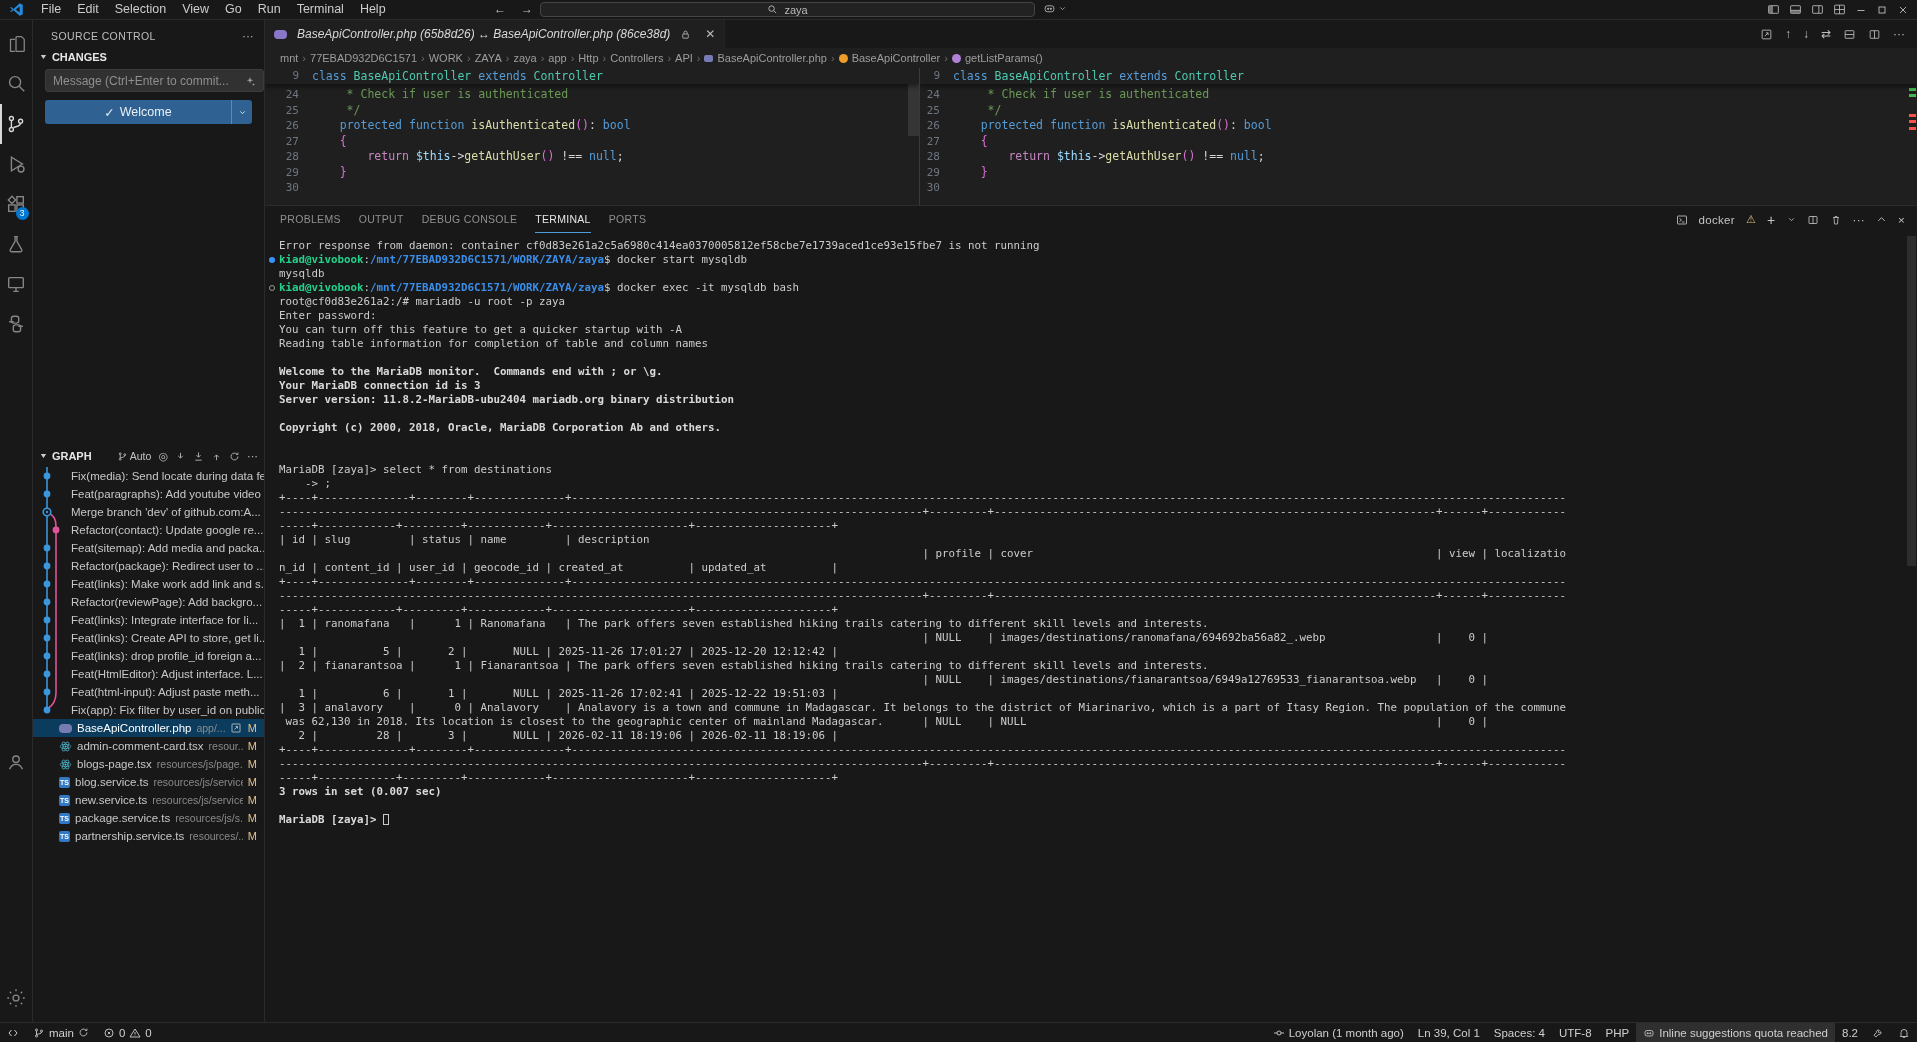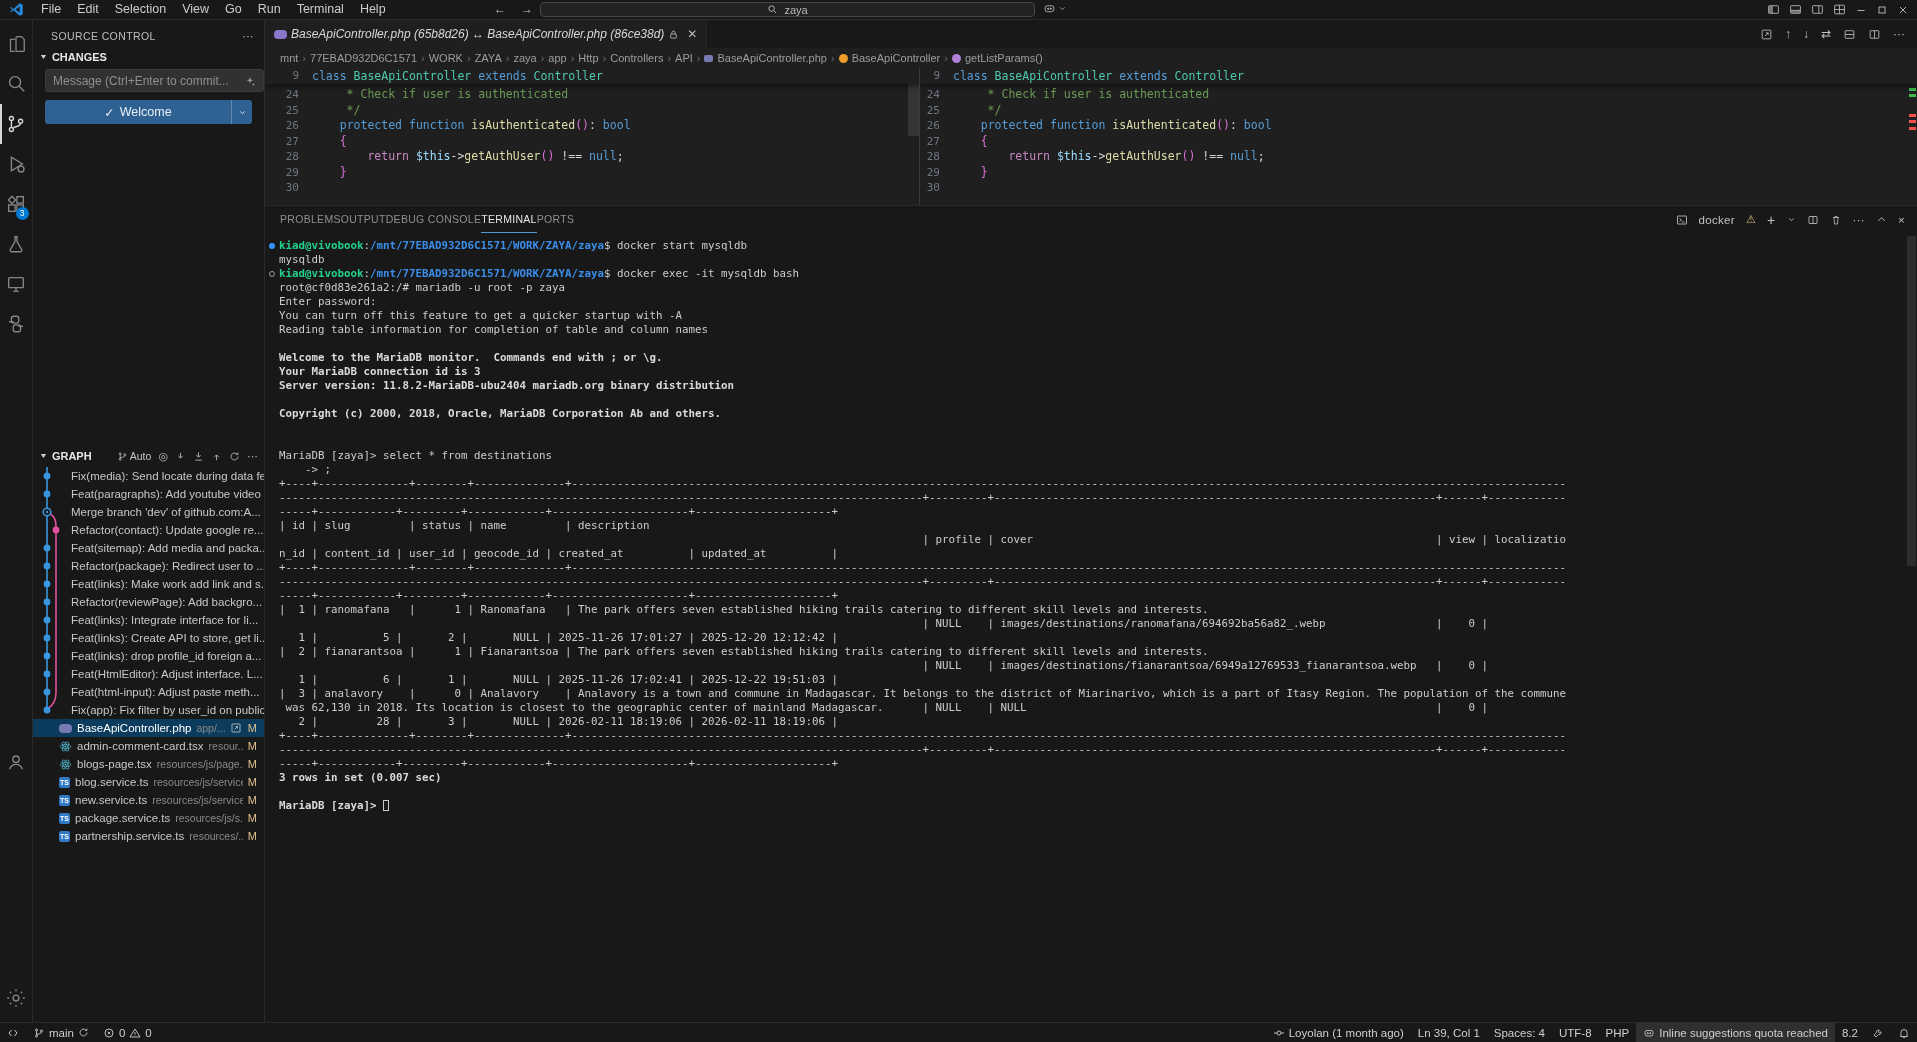--- a/index.html
+++ b/index.html
@@ -57,21 +57,21 @@
   .fdesc{color:#8a8a8a;font-size:10.5px;overflow:hidden;flex-shrink:1}
   .fright{margin-left:auto;display:flex;align-items:center;gap:6px}
   .fbadge{color:#e2c08d;font-size:11px}
   .ficon{width:13px;height:13px;flex:none;display:flex;align-items:center;justify-content:center}
   .ficon.php{background:#777bb3;border-radius:4px;height:9px}
   .ficon.ts{background:#3178c6;border-radius:2px;color:#fff;font-size:7px;font-weight:bold;height:11px;width:11px}
   .ficon.ts::after{content:"TS"}
   
   .editorcol{flex:1;display:flex;flex-direction:column;min-width:0;background:#1f1f1f}
   .tabbar{height:28px;background:#181818;display:flex;align-items:stretch;flex:none}
-  .tab{background:#1f1f1f;display:flex;align-items:center;gap:4px;padding:0 9px;font-size:12px;
+  .tab{background:#1f1f1f;display:flex;align-items:center;gap:10px;padding:0 9px;font-size:12px;
     font-style:italic;color:#d8d8d8;border-right:1px solid #242424}
   .tab .php-pill{width:13px;height:9px;background:#8b77c9;border-radius:4px;flex:none}
   .tab-x{font-style:normal;color:#bdbdbd;margin-left:4px;font-size:12px}
   .tab-actions{margin-left:auto;display:flex;align-items:center;gap:12px;padding-right:12px;color:#bdbdbd;font-size:12px}
   .breadcrumb{height:20px;display:flex;align-items:center;padding-left:15px;font-size:11px;color:#9d9d9d;flex:none;white-space:nowrap;overflow:hidden}
   .bc-sep{color:#6c6c6c;margin:0 4px;font-size:11px}
   .bc-ico{width:9px;height:9px;border-radius:2px;display:inline-block;margin-right:4px}
   .bc-ico.php{background:#777bb3;height:7px}
   .bc-ico.cls{background:#ee9d28;border-radius:50%}
   .bc-ico.mth{background:#b180d7;border-radius:50%}
@@ -604,21 +604,21 @@
           <span class="mm" style="top:26px;background:#3fb950"></span>
           <span class="mm" style="top:46px;background:#f85149"></span>
           <span class="mm" style="top:52px;background:#f85149"></span>
           <span class="mm" style="top:59px;background:#f85149"></span>
         </div>
       </div>
     </div>
 
     <div class="panel">
       <div class="panel-tabs">
-        <span id="panel-tabs" style="display:flex;height:100%">
+        <span id="panel-tabs" style="display:flex;gap:18px;height:100%">
             <span class="ptab">PROBLEMS</span>
             <span class="ptab">OUTPUT</span>
             <span class="ptab">DEBUG CONSOLE</span>
             <span class="ptab active">TERMINAL</span>
             <span class="ptab">PORTS</span>
           </span>
         <span class="panel-toolbar">
           <span>
               <svg width="12" height="12" viewBox="0 0 24 24" fill="none" stroke="currentColor" stroke-width="1.7">
                 <rect x="3" y="4" width="18" height="16" rx="1"></rect>
@@ -647,20 +647,21 @@
           <span>···</span>
           <span>
               <svg width="11" height="11" viewBox="0 0 24 24" fill="none" stroke="currentColor" stroke-width="2">
                 <path d="M5 15l7-7 7 7"></path>
               </svg>
             </span>
           <span>×</span>
         </span>
       </div>
       <div class="term" id="term">
+          <div class="tline">Error response from daemon: container cf0d83e261a2c5a6980c414ea0370005812ef58cbe7e1739aced1ce93e15fbe7 is not running</div>
           <div class="tline"><span class="marker filled"></span><span class="tg">kiad@vivobook</span>:<span class="tbl">/mnt/77EBAD932D6C1571/WORK/ZAYA/zaya</span>$ <span>docker start mysqldb</span></div>
           <div class="tline">mysqldb</div>
           <div class="tline"><span class="marker hollow"></span><span class="tg">kiad@vivobook</span>:<span class="tbl">/mnt/77EBAD932D6C1571/WORK/ZAYA/zaya</span>$ <span>docker exec -it mysqldb bash</span></div>
           <div class="tline">root@cf0d83e261a2:/# mariadb -u root -p zaya</div>
           <div class="tline">Enter password:</div>
           <div class="tline">You can turn off this feature to get a quicker startup with -A</div>
           <div class="tline">Reading table information for completion of table and column names</div>
           <div class="tline">&nbsp;</div>
           <div class="tline tb">Welcome to the MariaDB monitor.  Commands end with ; or \g.</div>
           <div class="tline tb">Your MariaDB connection id is 3</div>

